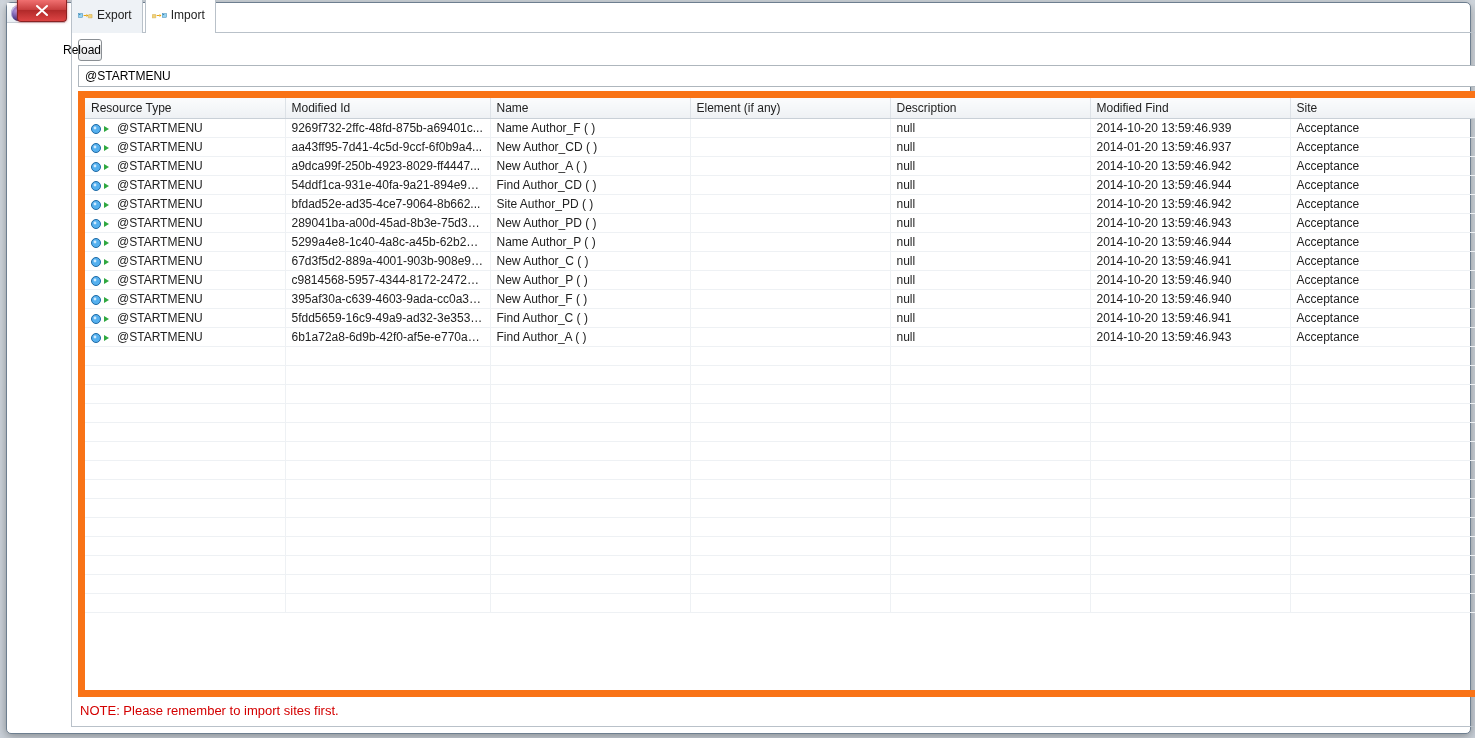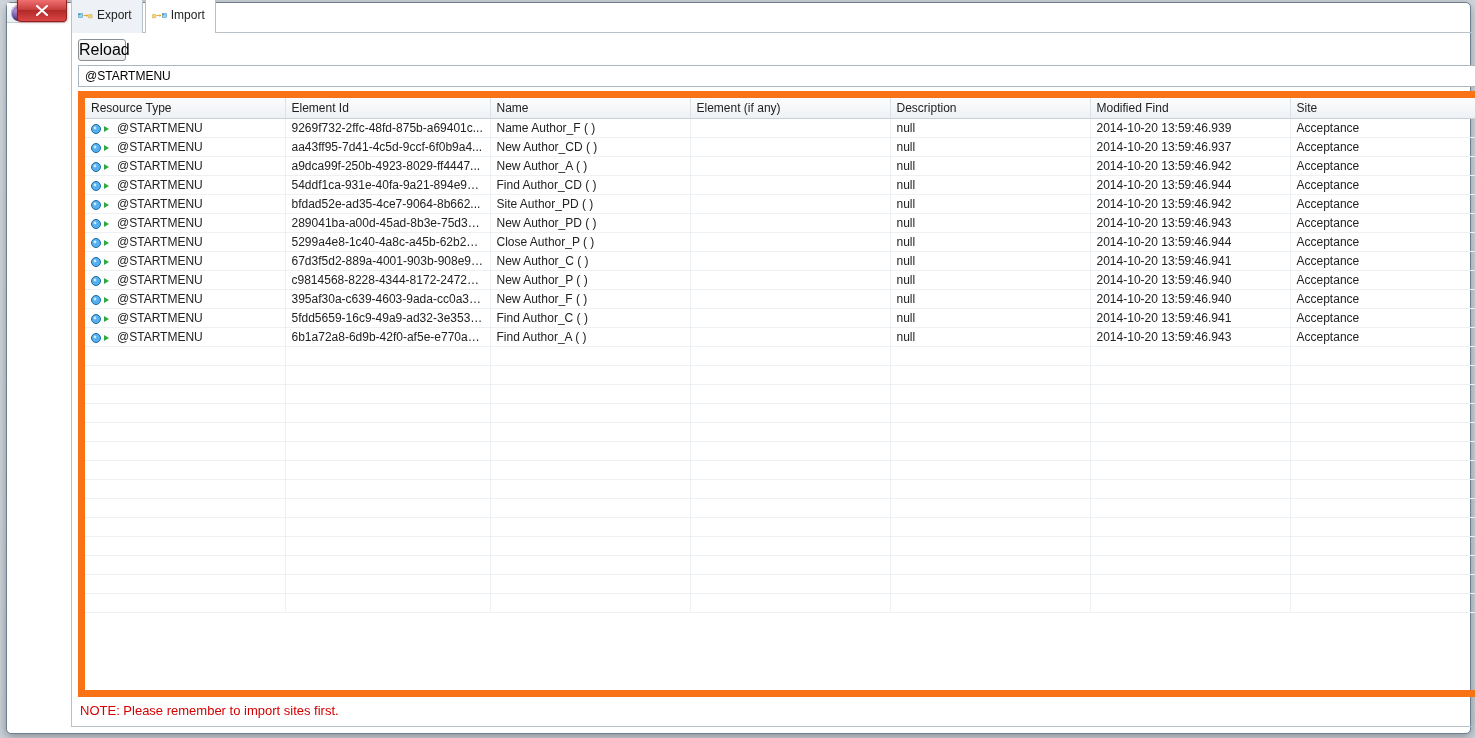--- a/index.html
+++ b/index.html
@@ -36,23 +36,23 @@
     border-top-left-radius: 3px; border-top-right-radius: 3px;
     cursor: default;
   }
   .tab.active { background: #fff; }
   .mini-icon { display: inline-flex; }
   .mini-icon svg { width: 15px; height: 13px; }
   .tabbody {
     border: 1px solid #b9c1c9; border-top: none; flex: 1; display: flex; flex-direction: column; padding: 6px;
   }
   .reload-btn {
-    width: 48px; height: 22px; border: 1px solid #8a8f94; border-radius: 3px;
-    background: linear-gradient(#fdfdfd,#e7e9eb); font-size: 16px; cursor: default;
-    display: inline-flex; align-items: center; justify-content: flex-start;
+    width: 24px; height: 22px; border: 1px solid #8a8f94; border-radius: 3px;
+    background: linear-gradient(#fdfdfd,#e7e9eb); font-size: 12px; cursor: default;
+    display: inline-flex; align-items: center; justify-content: flex-end;
     margin-bottom: 4px;
   }
   .filter-input {
     height: 22px; border: 1px solid #aeb6bd; padding: 0 6px; font-size: 12px;
     width: 100%; outline: none; margin-bottom: 4px;
   }
   .table-wrap { flex: 1; border: 7px solid #f97316; overflow: hidden; }
   table { border-collapse: collapse; width: 100%; table-layout: fixed; }
   thead th {
     text-align: left; font-weight: normal; font-size: 12px;
@@ -143,21 +143,21 @@
               <col class="c2">
               <col class="c3">
               <col class="c4">
               <col class="c5">
               <col class="c6">
               <col class="c7">
             </colgroup>
           <thead>
             <tr>
               <th>Resource Type</th>
-              <th>Element Id</th>
+              <th>Modified Id</th>
               <th>Name</th>
               <th>Element (if any)</th>
               <th>Description</th>
               <th>Modified Find</th>
               <th>Site</th>
               <th></th>
             </tr>
           </thead>
           <tbody id="tbody">
               <tr>
@@ -181,21 +181,21 @@
                     <svg viewBox="0 0 26 12">
                       <circle cx="5" cy="6" r="4.5" fill="#54b0ef" stroke="#1f6aa5"></circle>
                       <circle cx="4" cy="5" r="1.4" fill="#cfeaff"></circle>
                       <path d="M13 3 l5 3 -5 3 z" fill="#2fa840"></path>
                     </svg>
                   </span><span>@STARTMENU</span></td>
                 <td>aa43ff95-7d41-4c5d-9ccf-6f0b9a4...</td>
                 <td>New Author_CD ( )</td>
                 <td></td>
                 <td>null</td>
-                <td>2014-10-20 13:59:46.937</td>
+                <td>2014-01-20 13:59:46.937</td>
                 <td>Acceptance</td>
                 <td></td>
               </tr>
               <tr>
                 <td><span class="rowicon">
                     <svg viewBox="0 0 26 12">
                       <circle cx="5" cy="6" r="4.5" fill="#54b0ef" stroke="#1f6aa5"></circle>
                       <circle cx="4" cy="5" r="1.4" fill="#cfeaff"></circle>
                       <path d="M13 3 l5 3 -5 3 z" fill="#2fa840"></path>
                     </svg>
@@ -258,21 +258,21 @@
               </tr>
               <tr>
                 <td><span class="rowicon">
                     <svg viewBox="0 0 26 12">
                       <circle cx="5" cy="6" r="4.5" fill="#54b0ef" stroke="#1f6aa5"></circle>
                       <circle cx="4" cy="5" r="1.4" fill="#cfeaff"></circle>
                       <path d="M13 3 l5 3 -5 3 z" fill="#2fa840"></path>
                     </svg>
                   </span><span>@STARTMENU</span></td>
                 <td>5299a4e8-1c40-4a8c-a45b-62b2bf...</td>
-                <td>Close Author_P ( )</td>
+                <td>Name Author_P ( )</td>
                 <td></td>
                 <td>null</td>
                 <td>2014-10-20 13:59:46.944</td>
                 <td>Acceptance</td>
                 <td></td>
               </tr>
               <tr>
                 <td><span class="rowicon">
                     <svg viewBox="0 0 26 12">
                       <circle cx="5" cy="6" r="4.5" fill="#54b0ef" stroke="#1f6aa5"></circle>
@@ -289,21 +289,21 @@
                 <td></td>
               </tr>
               <tr>
                 <td><span class="rowicon">
                     <svg viewBox="0 0 26 12">
                       <circle cx="5" cy="6" r="4.5" fill="#54b0ef" stroke="#1f6aa5"></circle>
                       <circle cx="4" cy="5" r="1.4" fill="#cfeaff"></circle>
                       <path d="M13 3 l5 3 -5 3 z" fill="#2fa840"></path>
                     </svg>
                   </span><span>@STARTMENU</span></td>
-                <td>c9814568-8228-4344-8172-2472a9...</td>
+                <td>c9814568-5957-4344-8172-2472a9...</td>
                 <td>New Author_P ( )</td>
                 <td></td>
                 <td>null</td>
                 <td>2014-10-20 13:59:46.940</td>
                 <td>Acceptance</td>
                 <td></td>
               </tr>
               <tr>
                 <td><span class="rowicon">
                     <svg viewBox="0 0 26 12">

